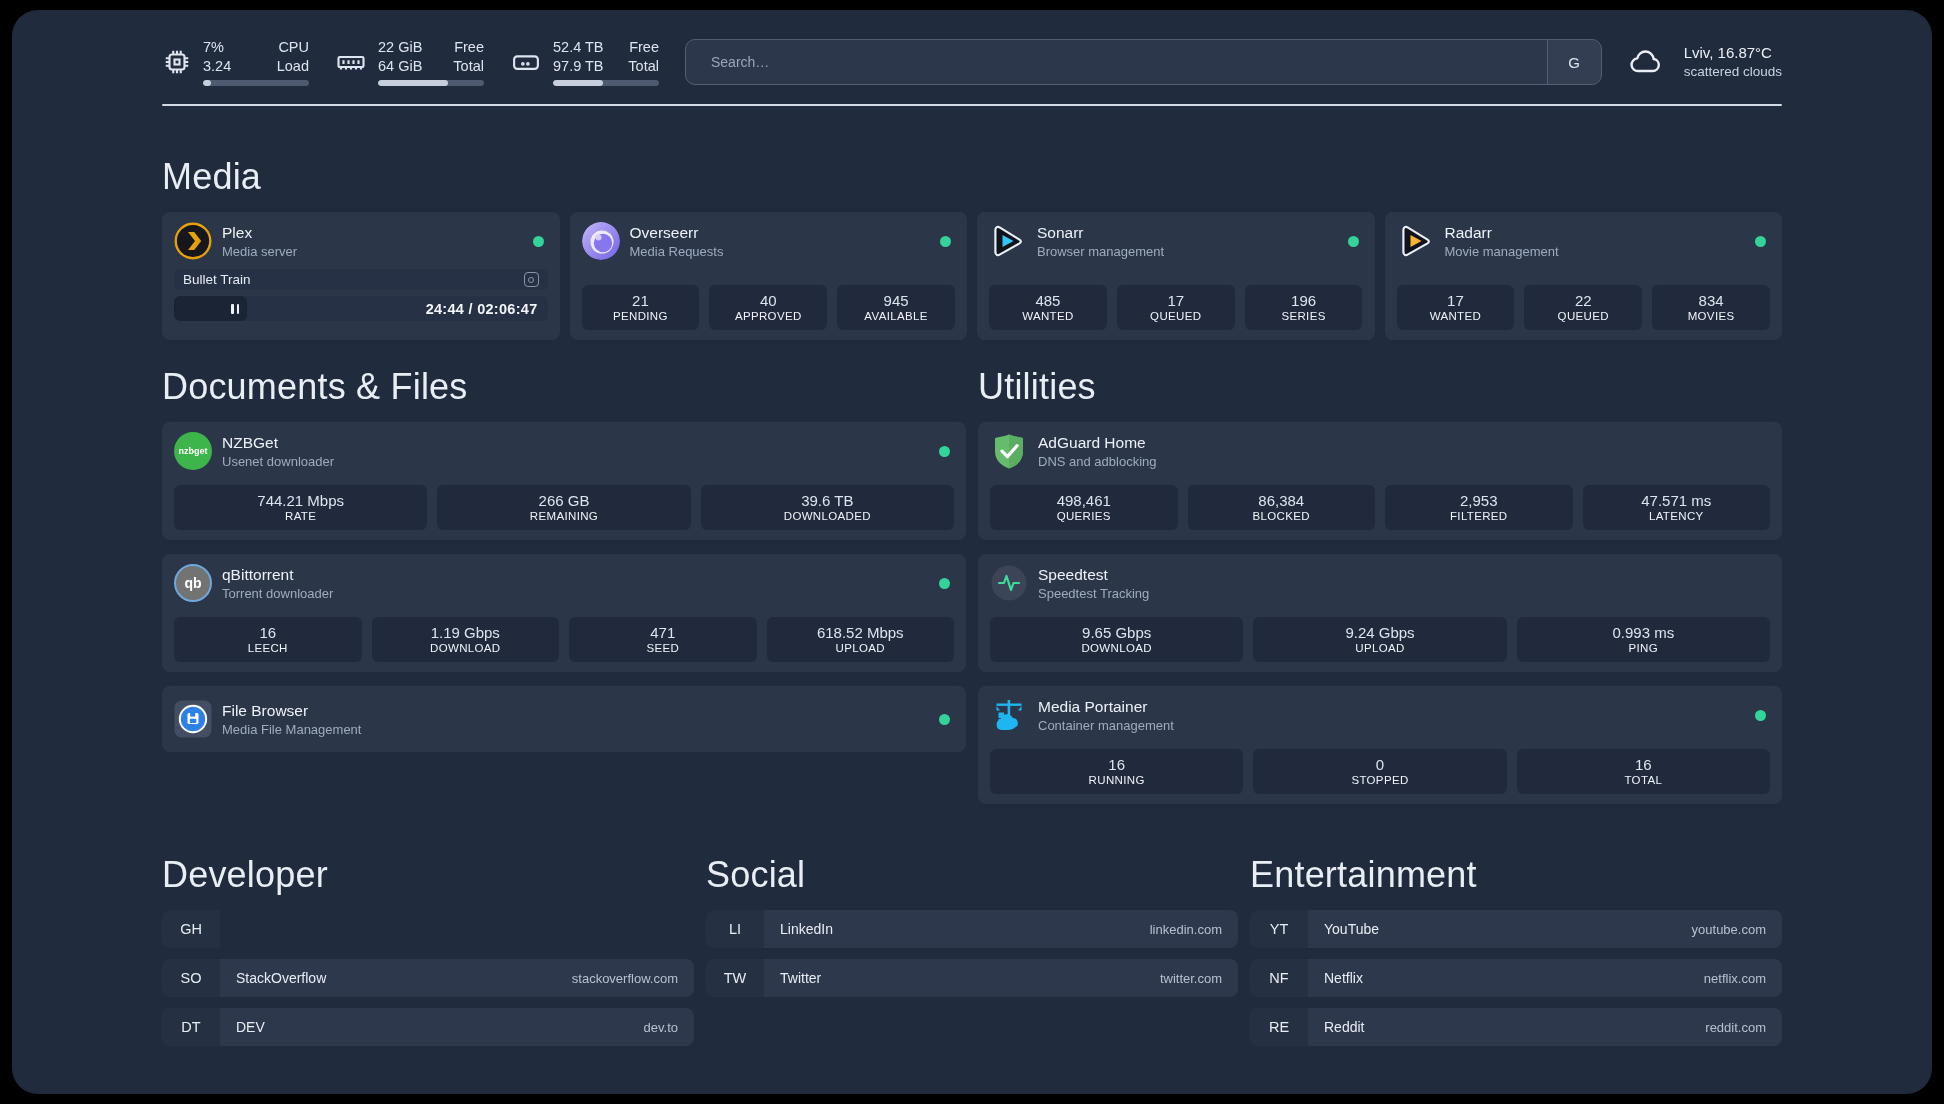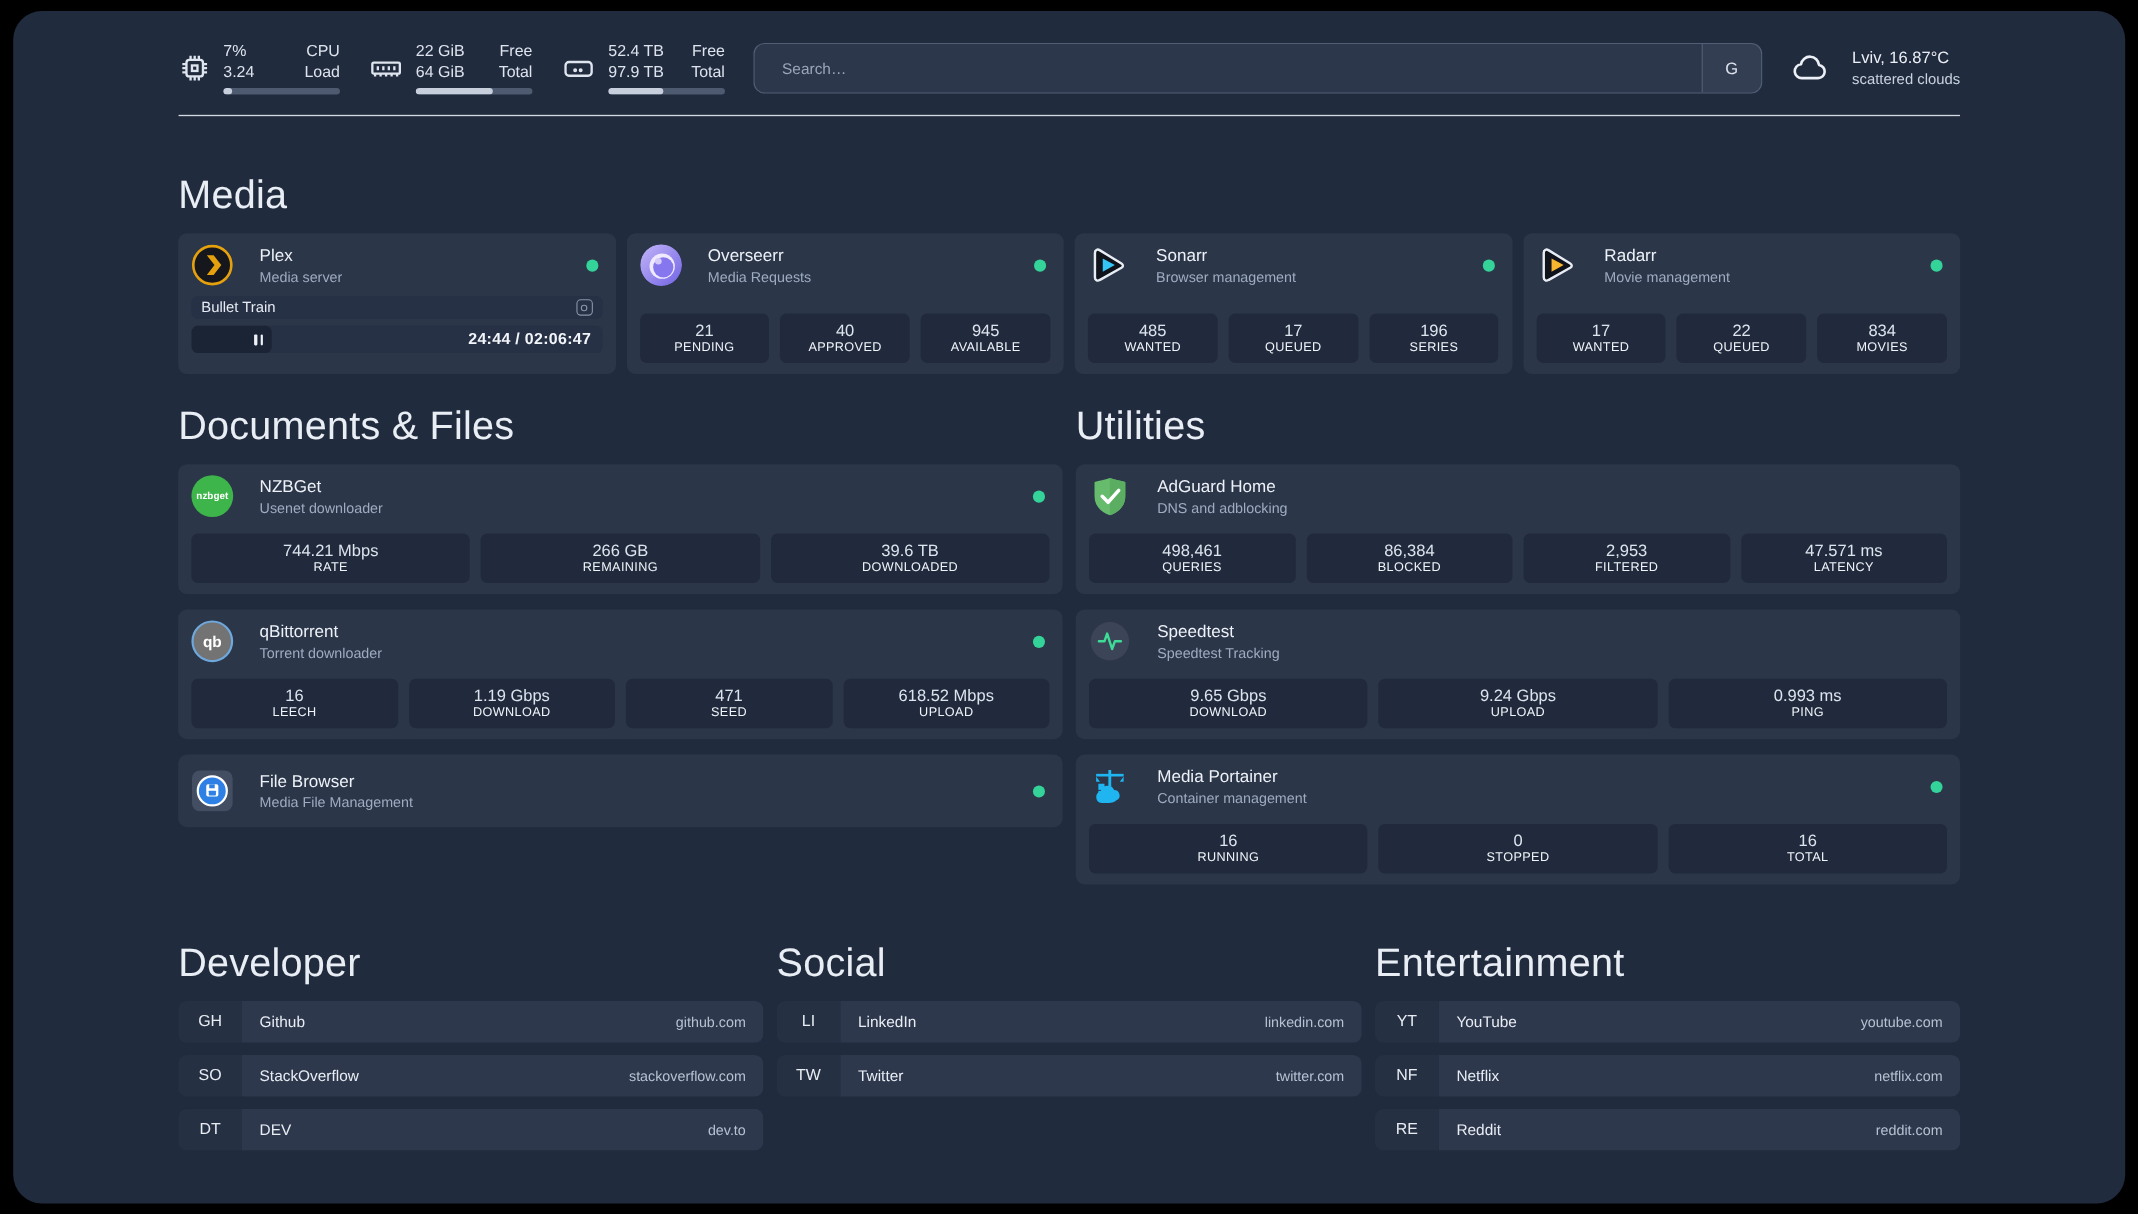--- a/index.html
+++ b/index.html
@@ -32,21 +32,21 @@
 
   
   h2 { font-size:36px; font-weight:500; color:#e9eef5; letter-spacing:.2px; margin-bottom:14px; }
   .section-media { margin-top:50px; }
   .media-grid { display:grid; grid-template-columns:repeat(4,1fr); gap:10px; }
 
   .card { background:#2b3649; border-radius:8px; padding:10px 12px; height:128px;
     display:flex; flex-direction:column; cursor:pointer; }
   .card.h118 { height:118px; }
   .card.h66 { height:66px; justify-content:center; }
-  .card-header { display:flex; align-items:center; gap:24px; }
+  .card-header { display:flex; align-items:center; gap:10px; }
   .logo { width:38px; height:38px; flex:none; display:flex; align-items:center; justify-content:center; border-radius:50%; }
   .logo-circle { width:38px; height:38px; border-radius:50%; display:flex; align-items:center; justify-content:center; }
   .title { font-size:15.5px; font-weight:500; color:#eef2f8; }
   .subtitle { font-size:13px; color:#9fabc0; margin-top:2px; }
   .dot { margin-left:auto; margin-right:4px; width:11px; height:11px; border-radius:50%; background:#34d399; flex:none; }
   .stats { margin-top:auto; display:flex; gap:10px; }
   .stat { flex:1; background:#202a3c; border-radius:6px; text-align:center; padding:7px 4px 8px; }
   .stat-value { font-size:15px; color:#dde4ee; }
   .stat-label { font-size:11.5px; font-weight:400; color:#f0f4f9; margin-top:1px; letter-spacing:.03em; }
 
@@ -469,24 +469,20 @@
         </div>
       </div>
     </div>
   </div>
 
   <div class="bookmarks">
     <div class="bm-group">
       <h2>Developer</h2>
       <div class="bm-row">
         <div class="bm-abbr">GH</div>
-        <div class="bm-body">
-          <span class="bm-name">Github</span>
-          <span class="bm-url">github.com</span>
-        </div>
       </div>
       <div class="bm-row">
         <div class="bm-abbr">SO</div>
         <div class="bm-body">
           <span class="bm-name">StackOverflow</span>
           <span class="bm-url">stackoverflow.com</span>
         </div>
       </div>
       <div class="bm-row">
         <div class="bm-abbr">DT</div>

